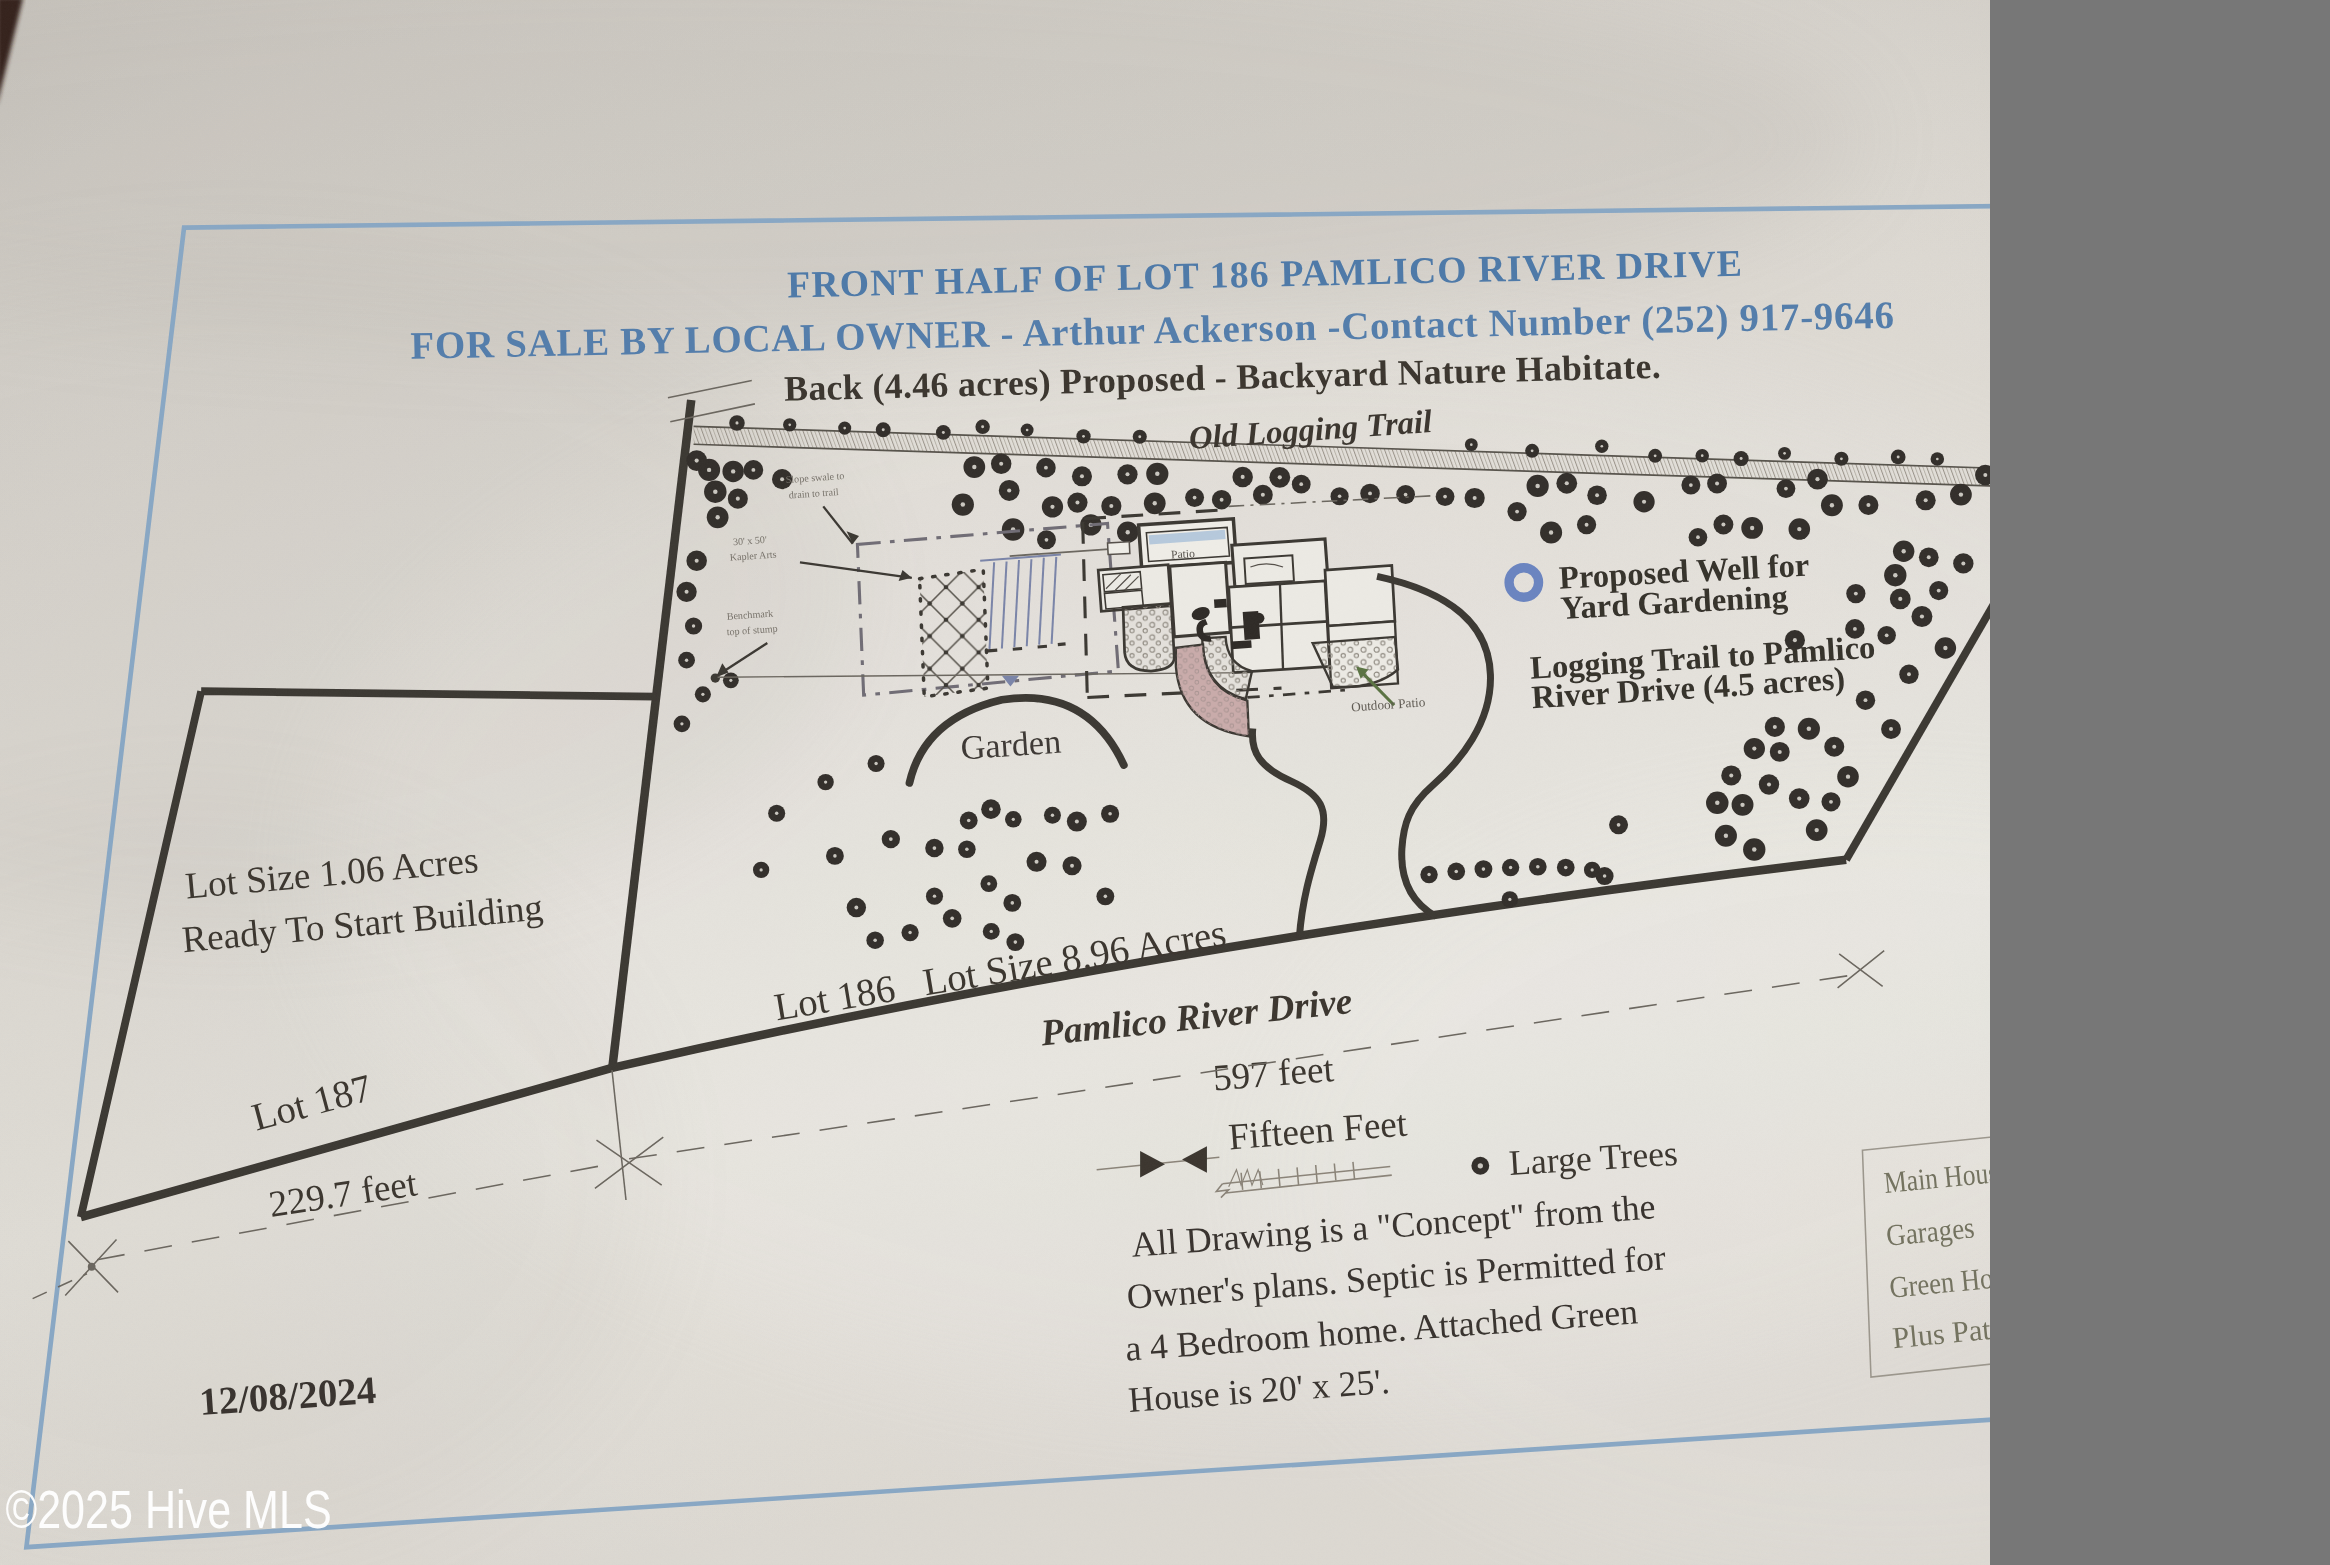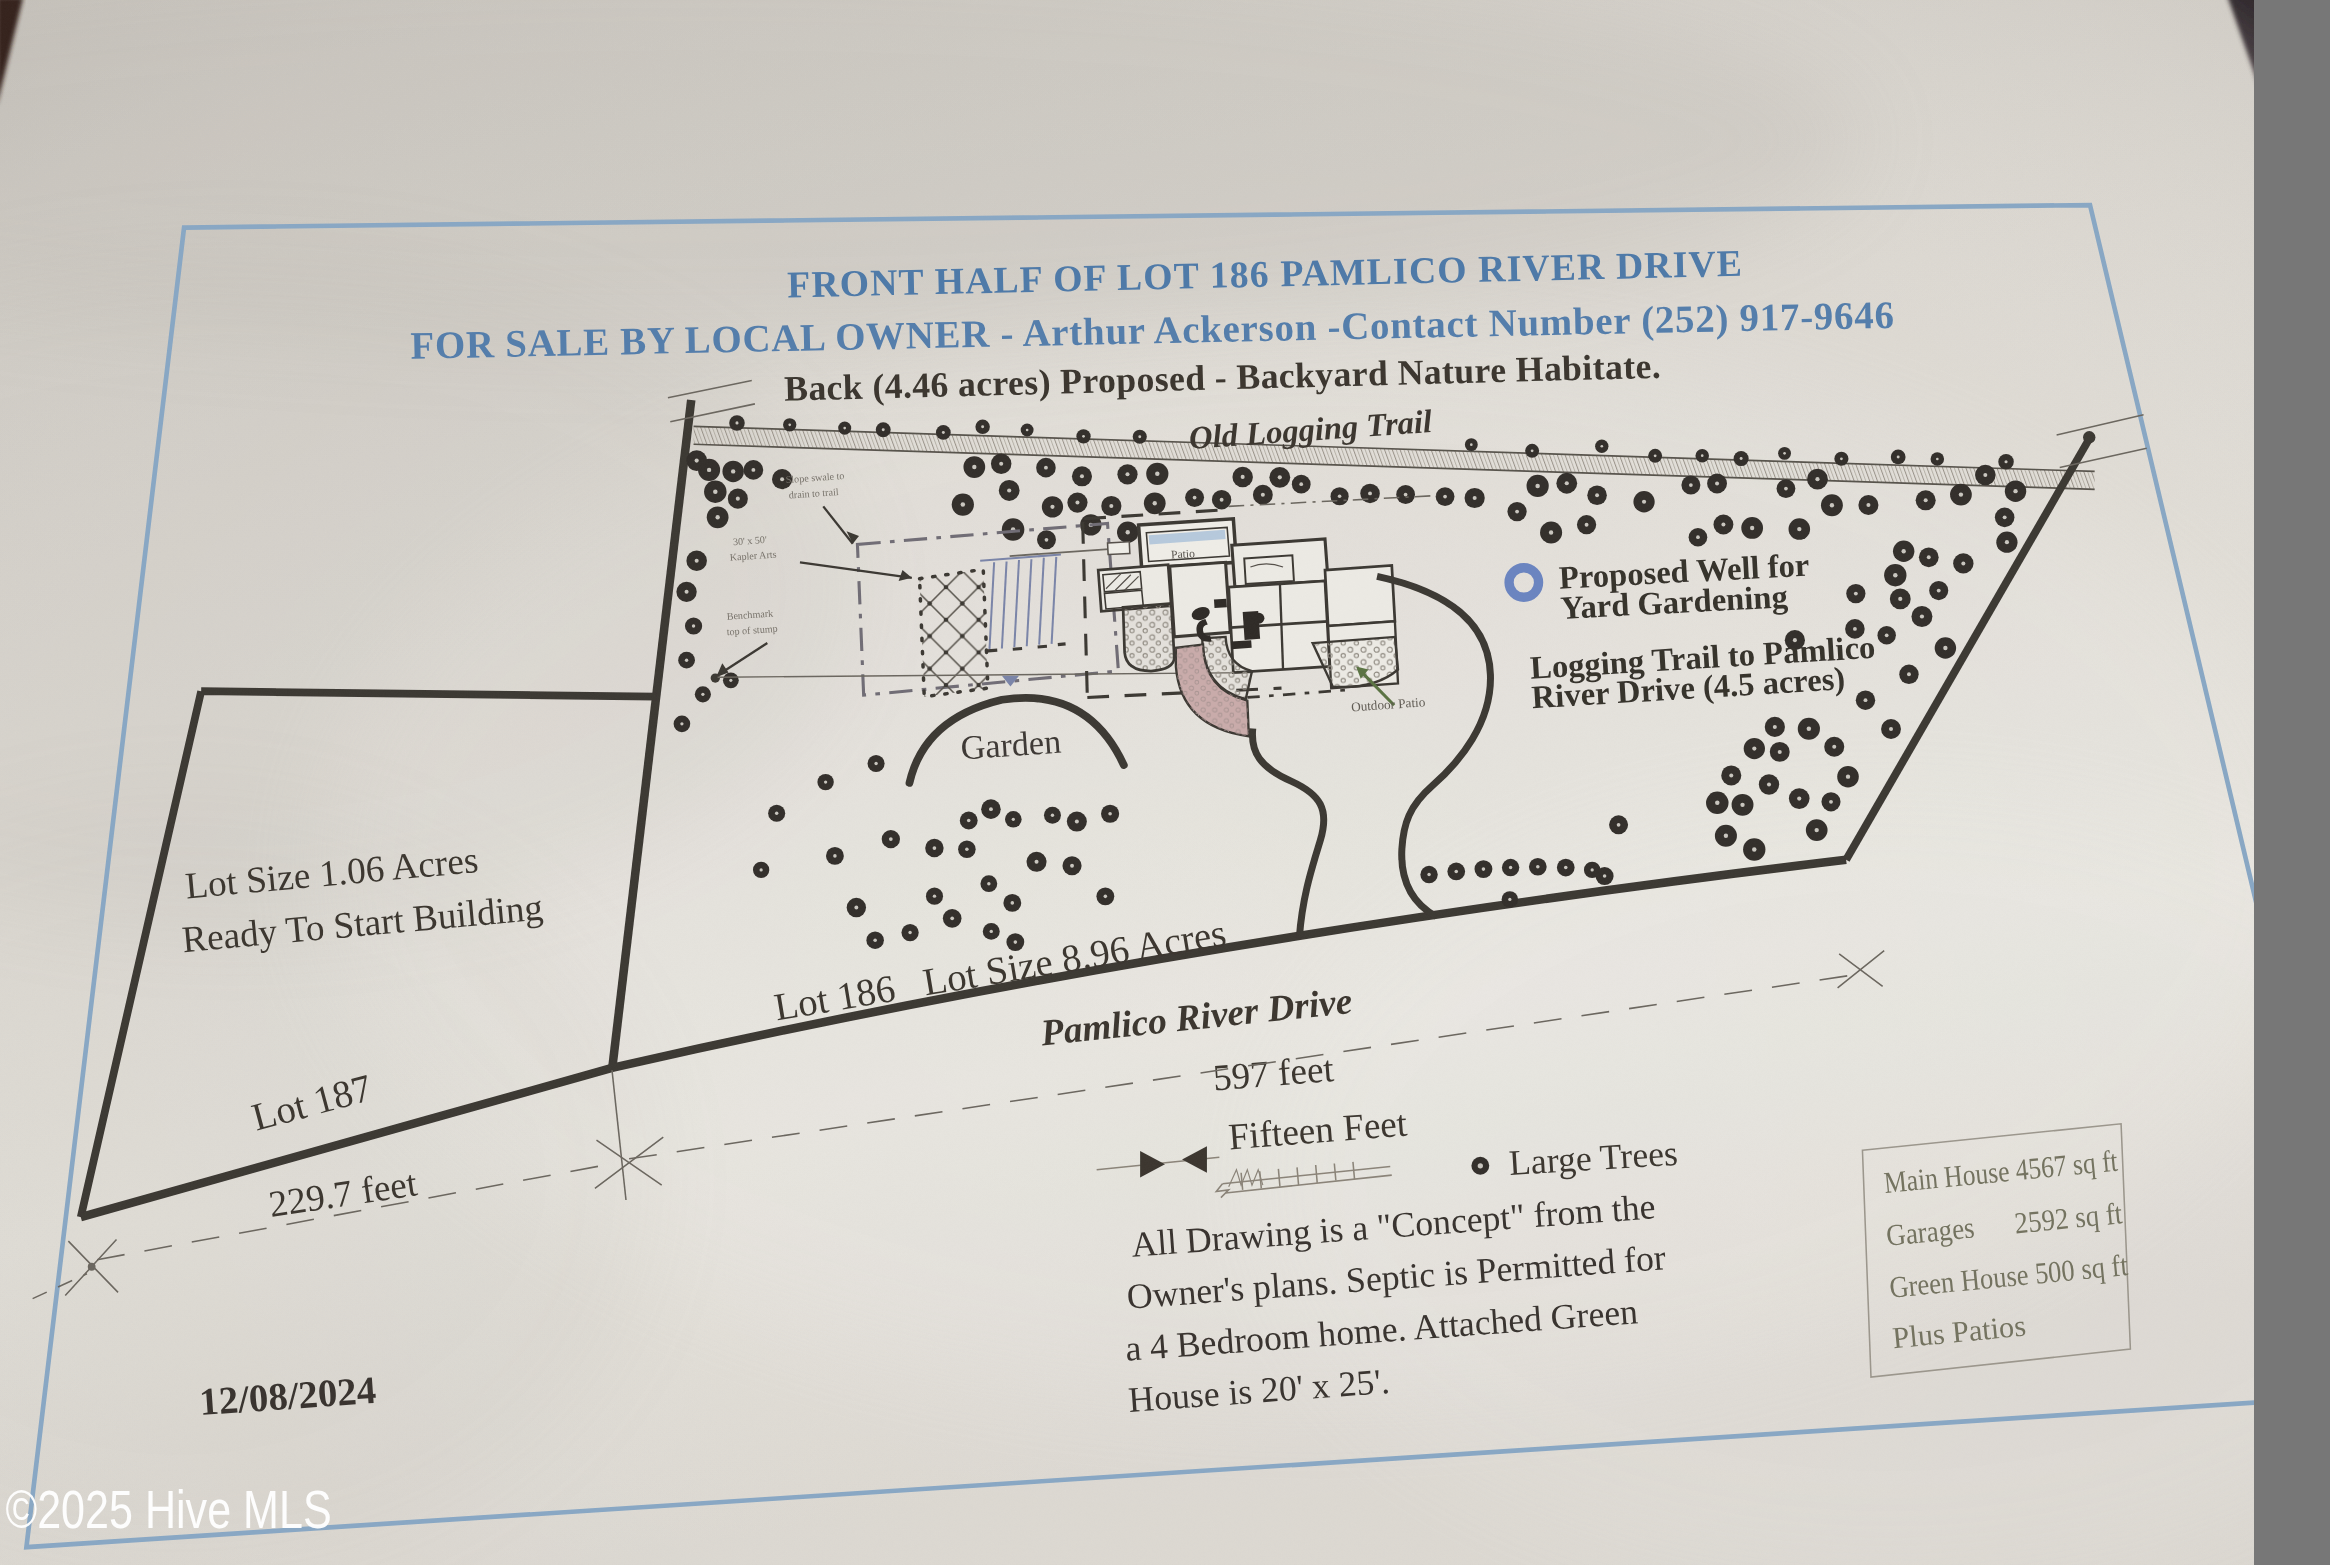--- a/index.html
+++ b/index.html
@@ -1,16 +1,16 @@
 <!DOCTYPE html>
 <html style="font-size:12.4px"><head>
 <meta charset="utf-8">
 <style>
   html,body { margin:0; padding:0; background:#777; }
-  #page { position:relative; width:2254px; height:1565px; overflow:hidden; background:#84cc16; }
+  #page { position:relative; width:1990px; height:1565px; overflow:hidden; background:#84cc16; }
   svg { display:block; }
   text { font-family:"Liberation Serif", serif; }
   .wm { font-family:"Liberation Sans", sans-serif; }
 </style>
 </head>
 <body>
 <div id="page">
 <svg width="2330" height="1565" viewBox="0 0 3000 2015">
 <defs>
   <linearGradient id="paperg" x1="0" y1="0" x2="0.25" y2="1">

